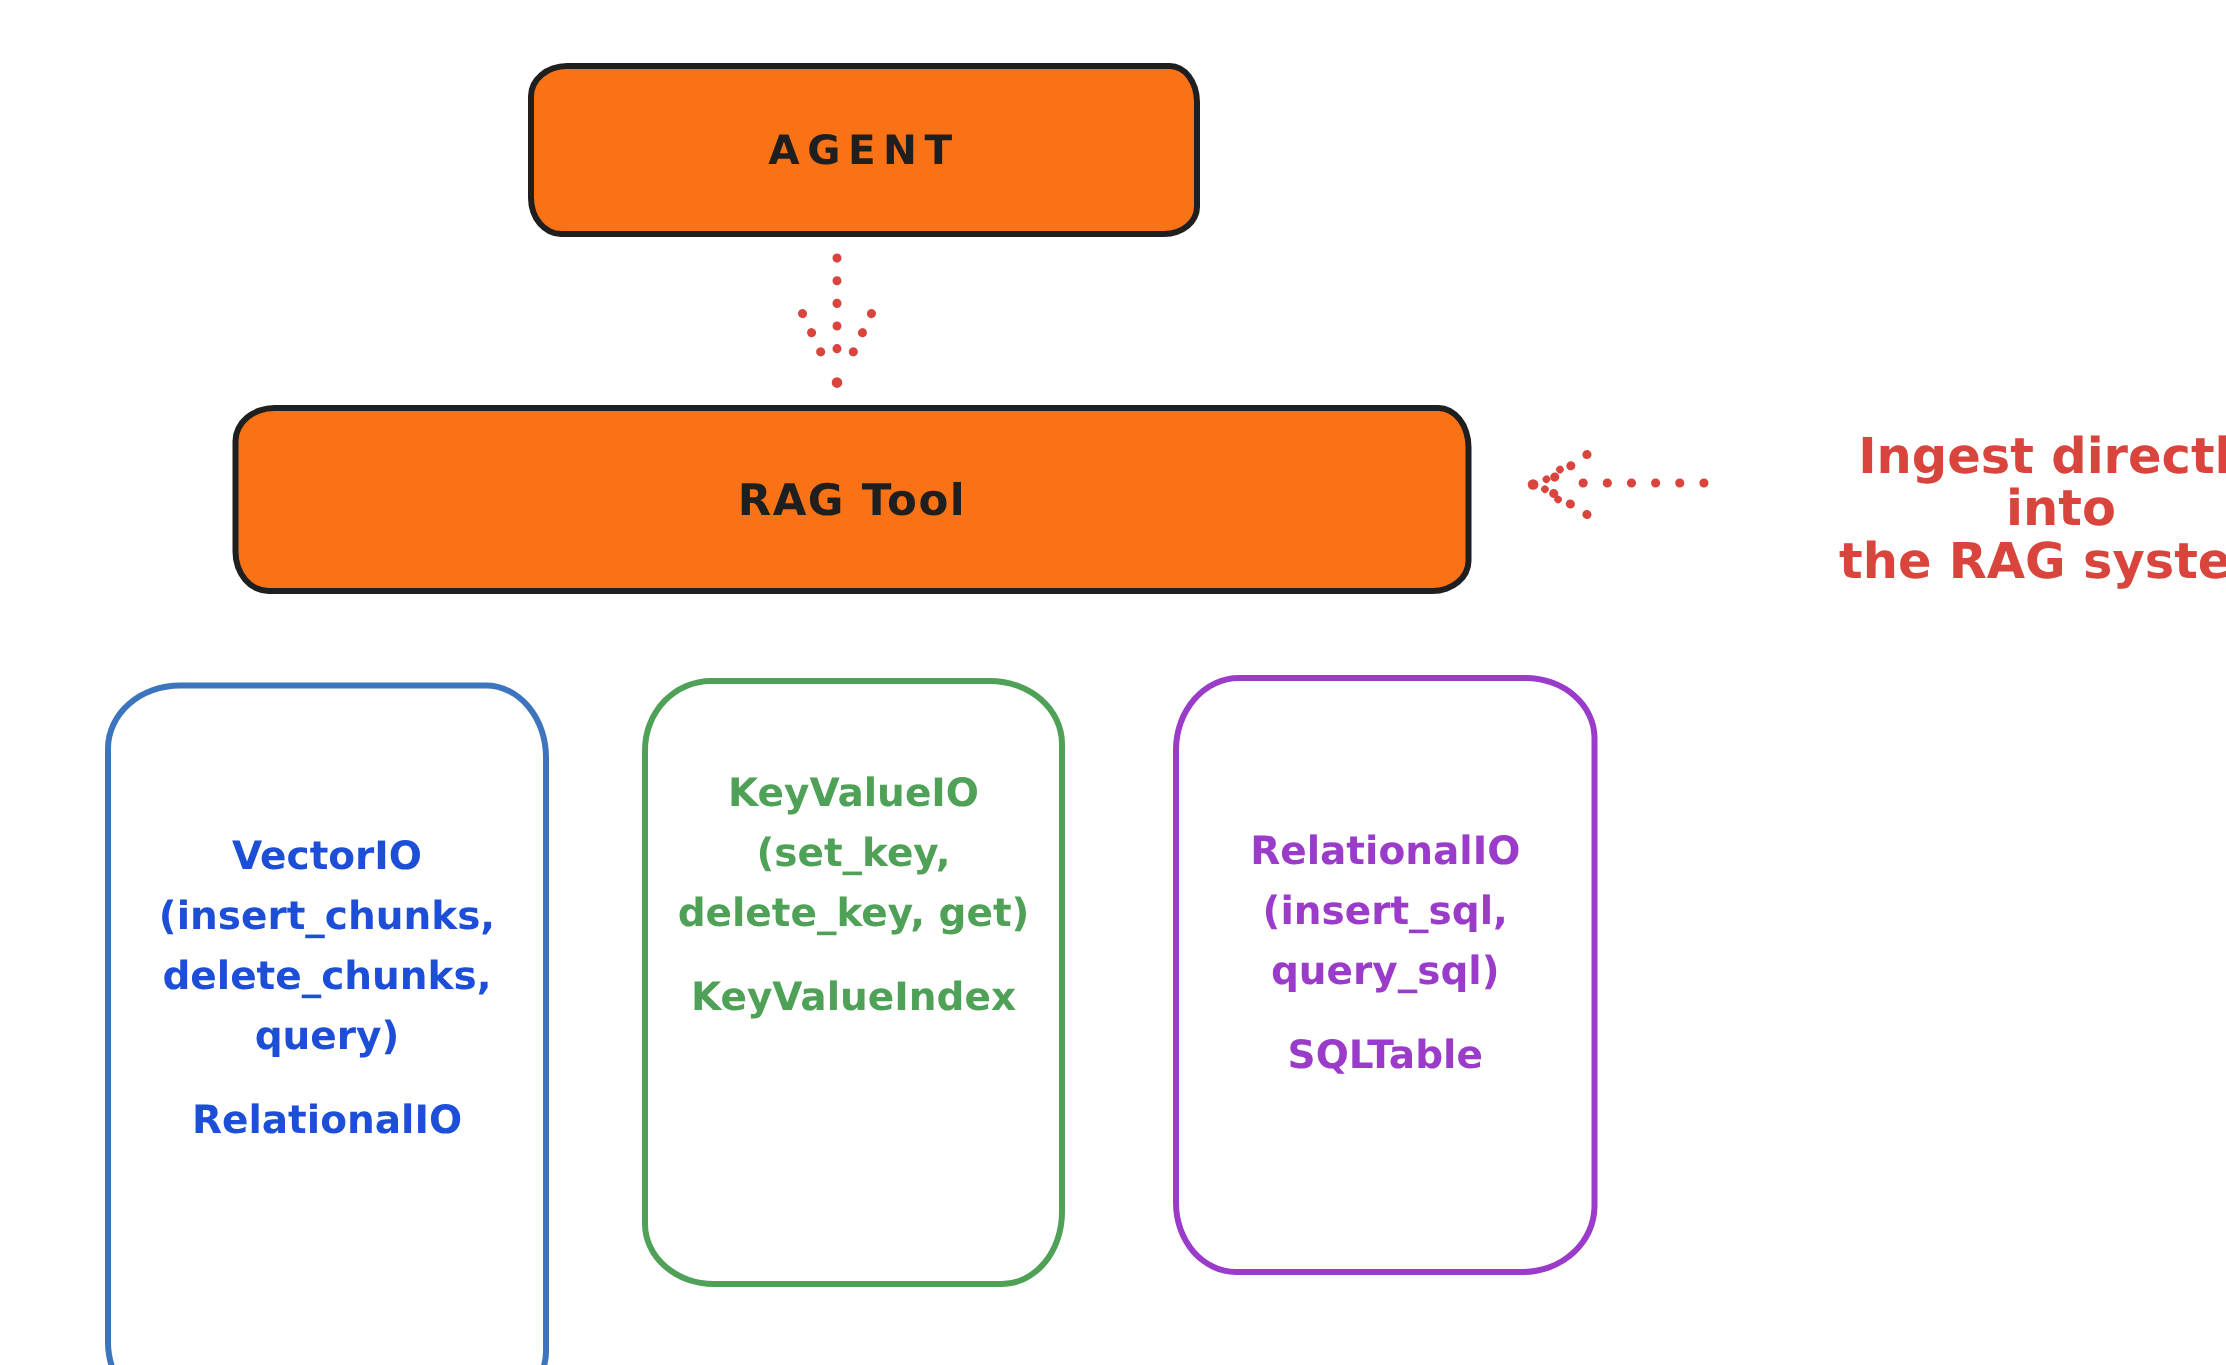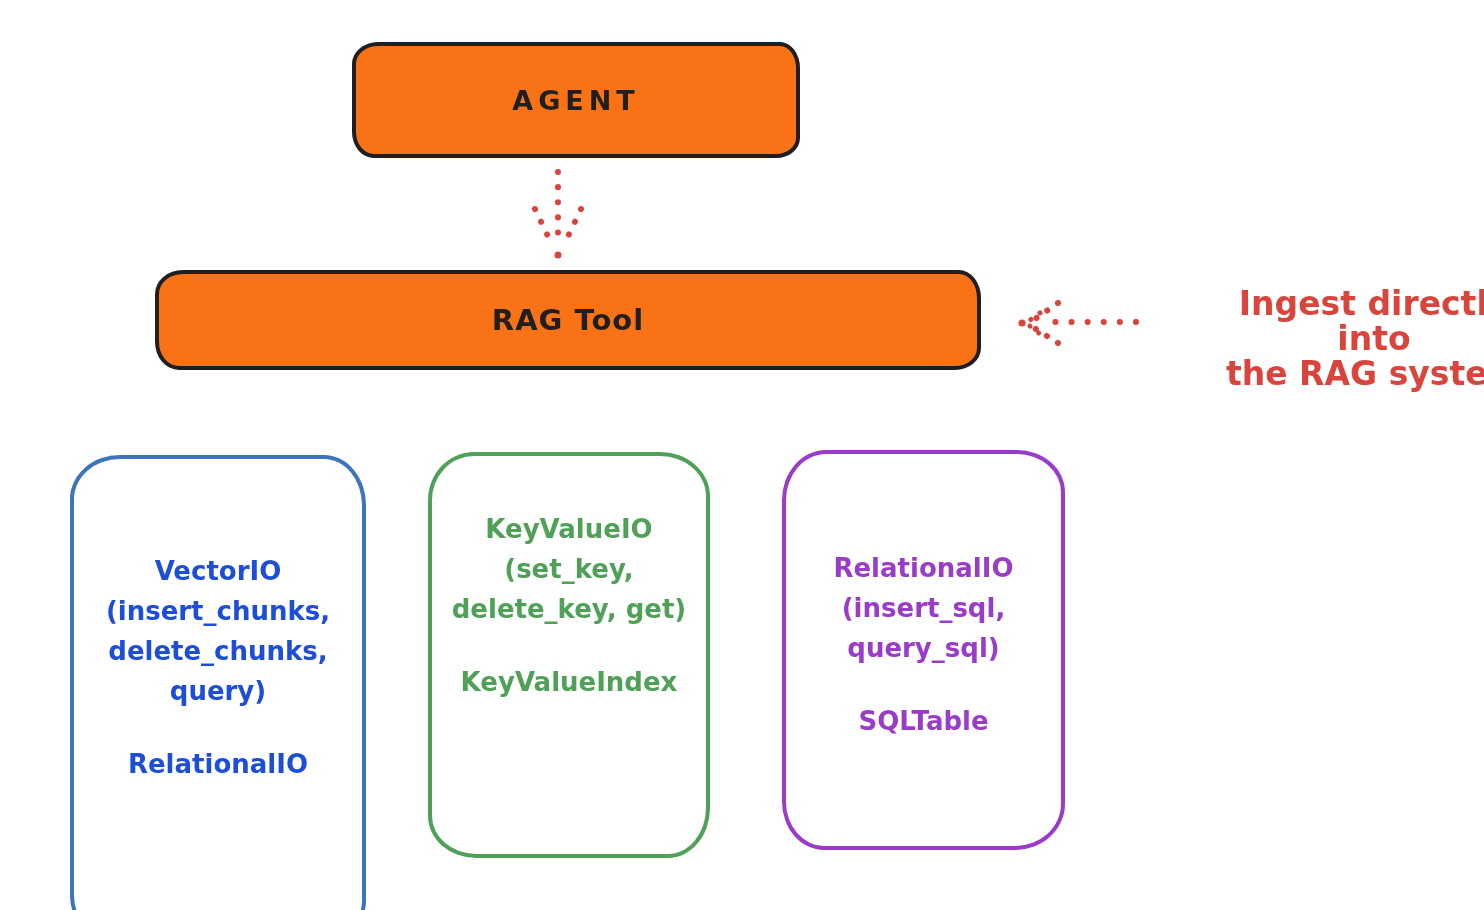--- a/index.html
+++ b/index.html
@@ -22,21 +22,21 @@
   }
   .agent-box {
     left: 352px; top: 42px; width: 448px; height: 116px;
     border-radius: 26px 20px 24px 22px / 22px 26px 20px 26px;
   }
   .agent-label {
     font-size: 27px; font-weight: bold; color: #1f1f1f;
     letter-spacing: 5px;
   }
   .rag-box {
-    left: 155px; top: 270px; width: 826px; height: 100px;
+    left: 155px; top: 270px; width: 826px; height: 126px;
     border-radius: 28px 22px 26px 24px / 24px 28px 22px 28px;
   }
   .rag-label {
     font-size: 29px; font-weight: bold; color: #1f1f1f;
     letter-spacing: 1px;
   }
   .annotation {
     position: absolute;
     left: 1204px; top: 286px; width: 340px;
     text-align: center;
@@ -53,21 +53,21 @@
     border: 4px solid;
     display: flex;
     flex-direction: column;
     align-items: center;
     text-align: center;
     font-size: 26px;
     font-weight: bold;
     line-height: 40px;
   }
   .storage-lines { white-space: pre-line; }
-  .storage-index { margin-top: 33px; }
+  .storage-index { margin-top: 16px; }
   .box-vector {
     left: 70px; top: 455px; width: 296px; height: 488px;
     border-color: #3d74be; color: #1d4ed8;
     border-radius: 50px 42px 48px 44px / 44px 50px 42px 48px;
     padding-top: 92px;
   }
   .box-keyvalue {
     left: 428px; top: 452px; width: 282px; height: 406px;
     border-color: #4fa157; color: #4fa157;
     border-radius: 46px 50px 42px 48px / 48px 44px 50px 42px;

